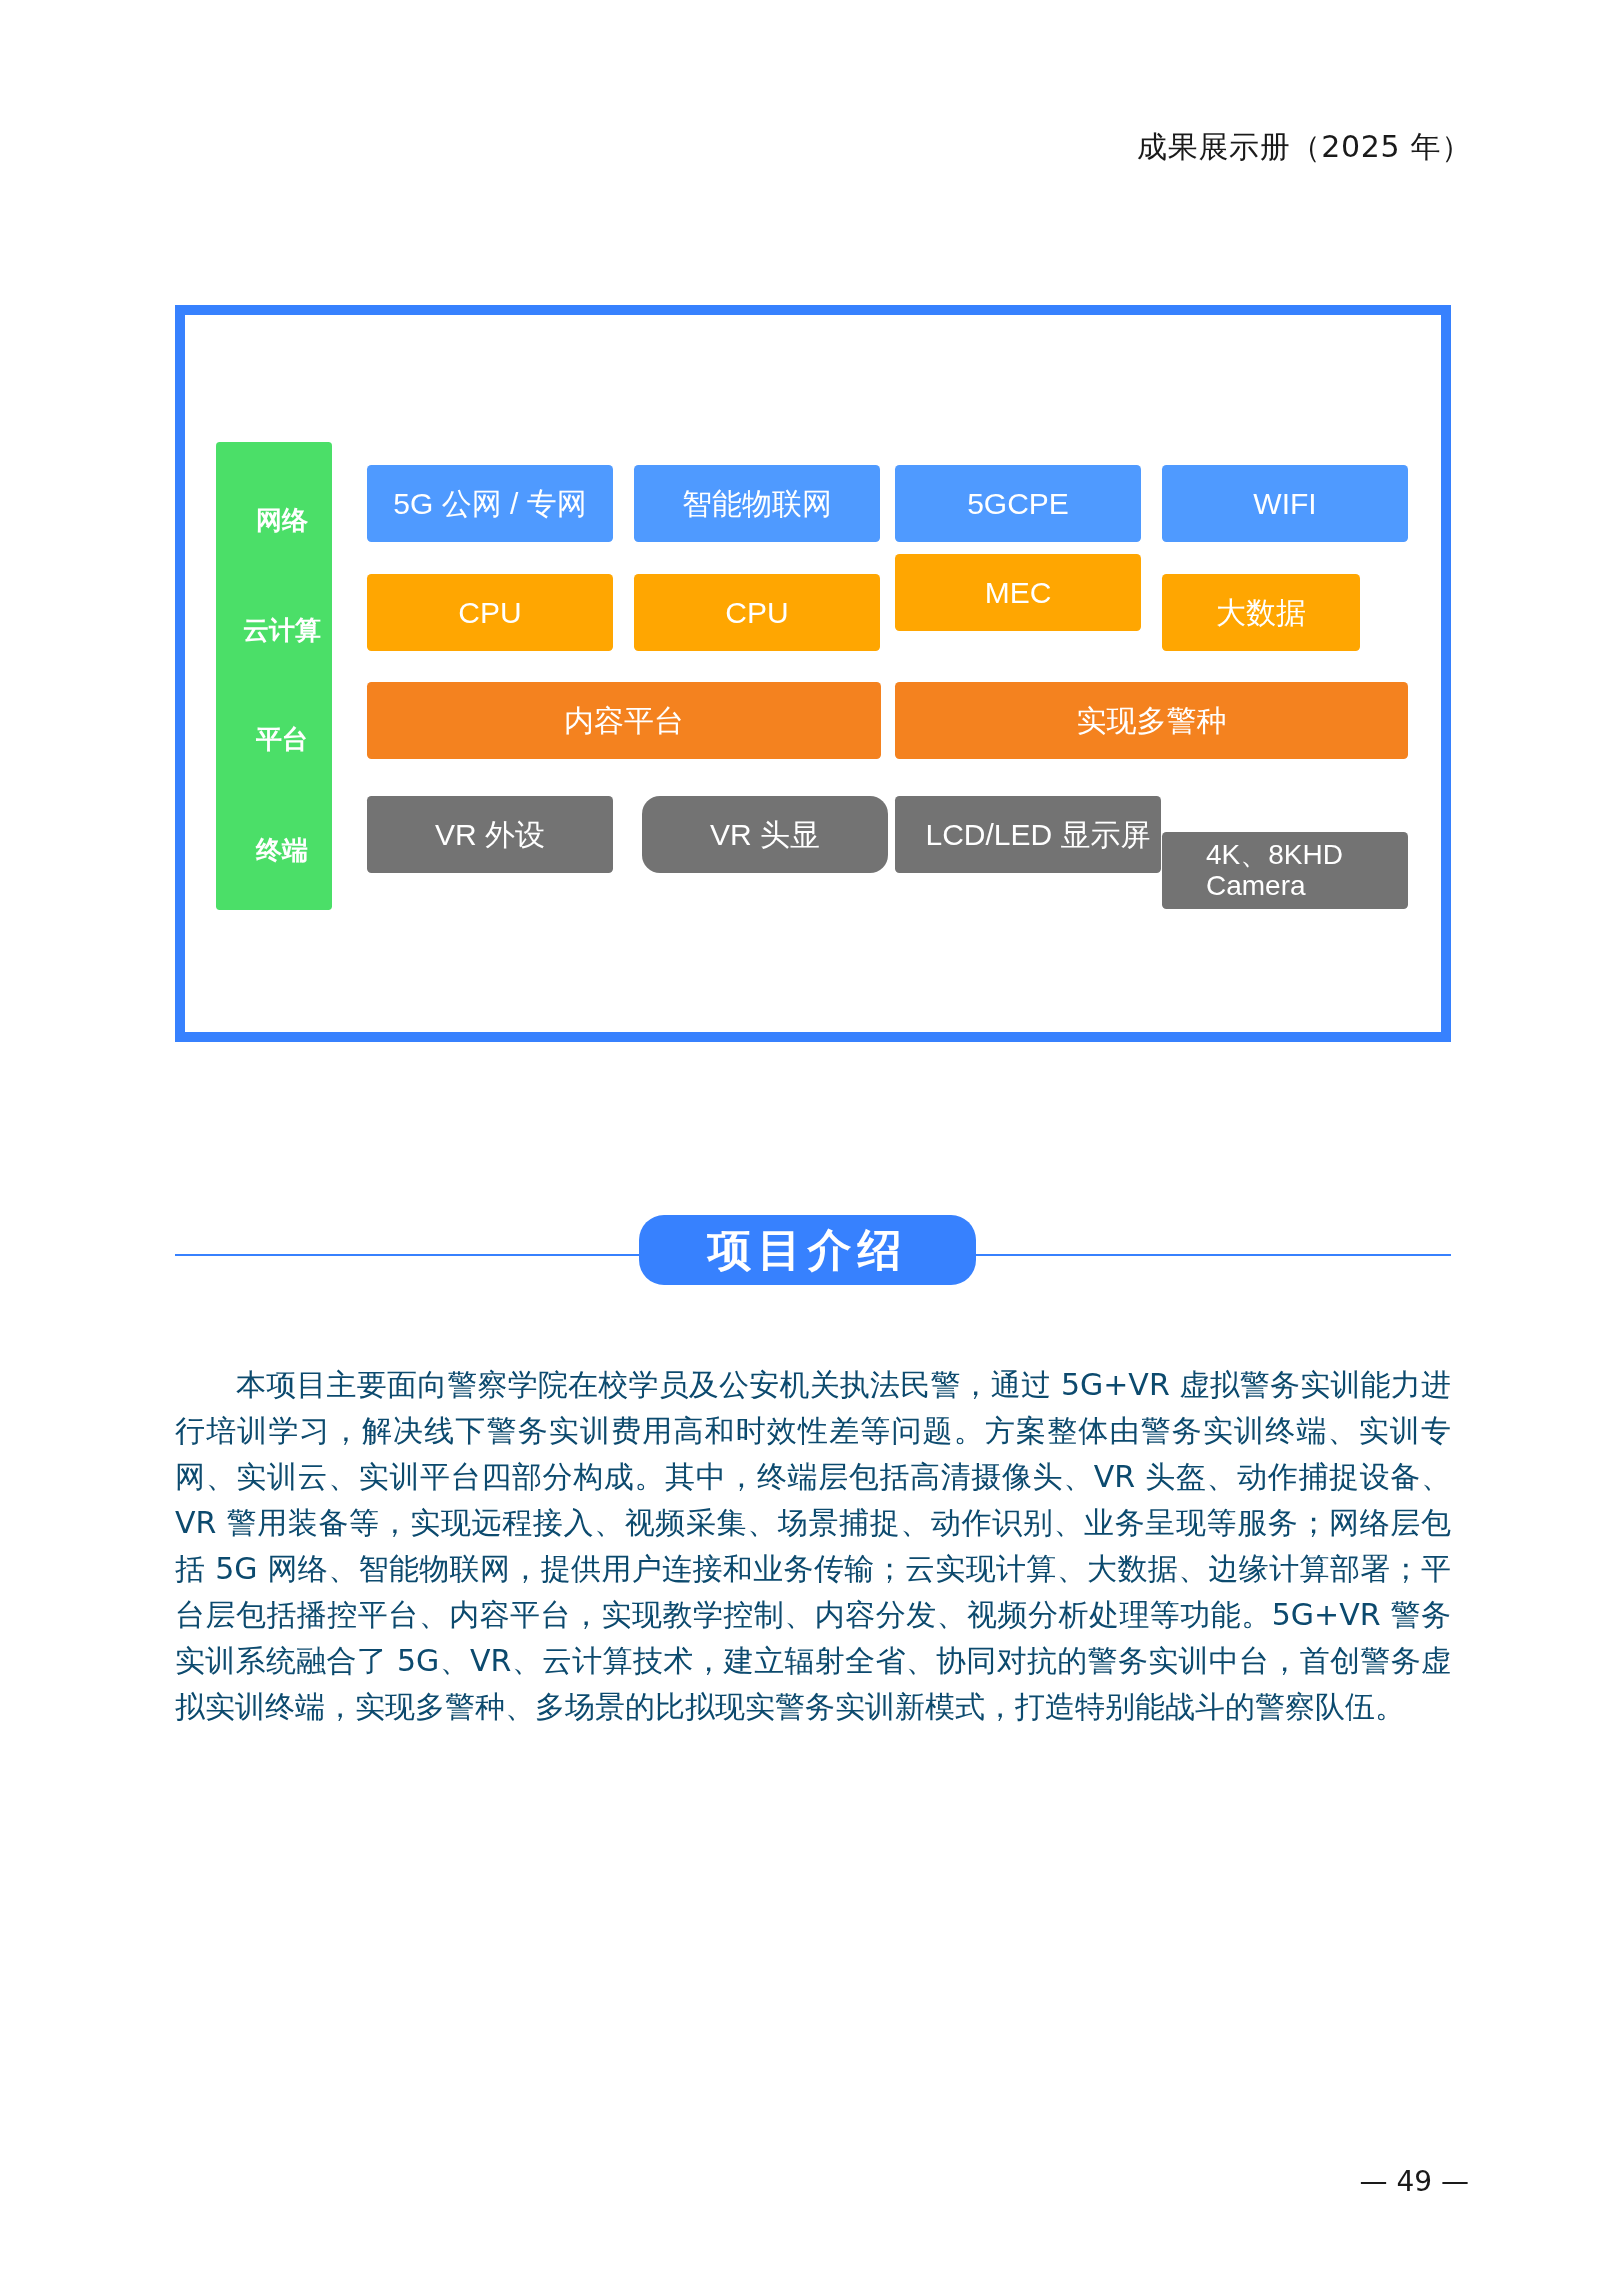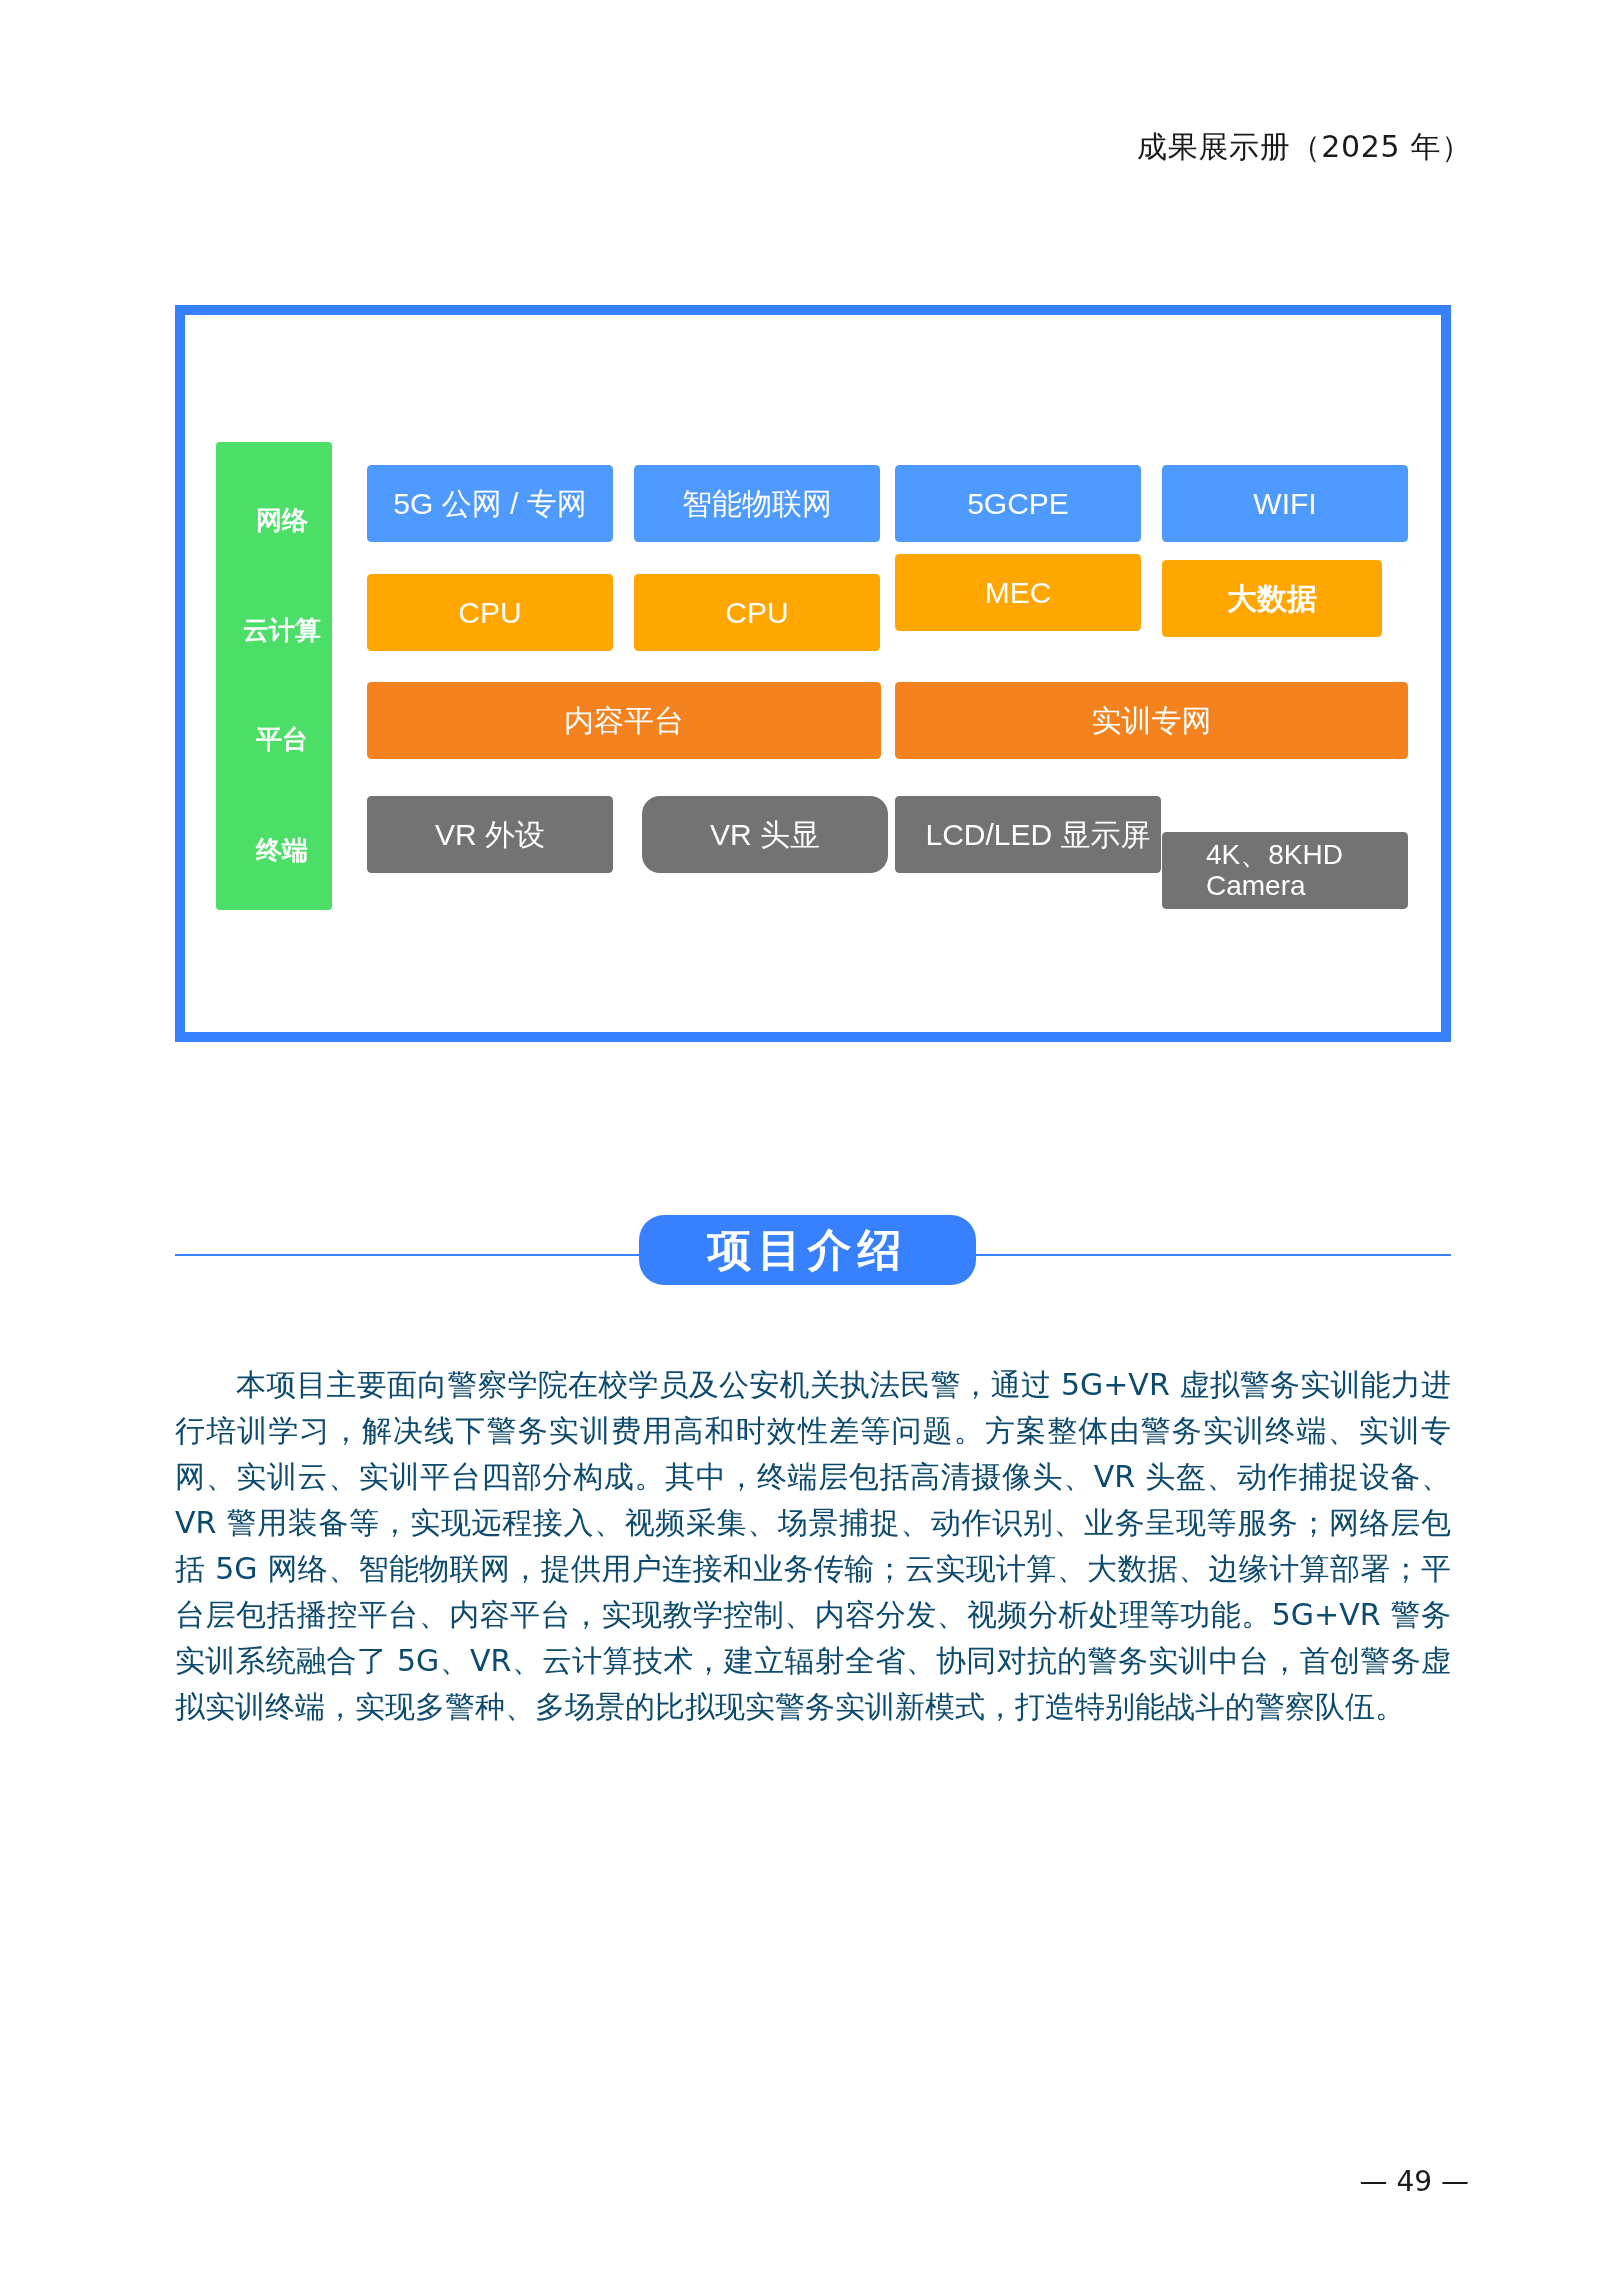--- a/index.html
+++ b/index.html
@@ -46,24 +46,24 @@
 <div class="side-label" style="top:833px;">终端</div>
 
 <div class="box c-net" style="left:367px;top:465px;width:246px;">5G 公网 / 专网</div>
 <div class="box c-net" style="left:634px;top:465px;width:246px;">智能物联网</div>
 <div class="box c-net" style="left:895px;top:465px;width:246px;">5GCPE</div>
 <div class="box c-net" style="left:1162px;top:465px;width:246px;">WIFI</div>
 
 <div class="box c-cloud" style="left:367px;top:574px;width:246px;">CPU</div>
 <div class="box c-cloud" style="left:634px;top:574px;width:246px;">CPU</div>
 <div class="box c-cloud" style="left:895px;top:554px;width:246px;">MEC</div>
-<div class="box c-cloud" style="left:1162px;top:560px;width:220px;font-weight:bold;">大数据</div>
+<div class="box c-cloud" style="left:1162px;top:574px;width:198px;">大数据</div>
 
 <div class="box c-plat" style="left:367px;top:682px;width:514px;">内容平台</div>
-<div class="box c-plat" style="left:895px;top:682px;width:513px;">实训专网</div>
+<div class="box c-plat" style="left:895px;top:682px;width:513px;">实现多警种</div>
 
 <div class="box c-term" style="left:367px;top:796px;width:246px;">VR 外设</div>
 <div class="box c-term" style="left:642px;top:796px;width:246px;border-radius:18px;">VR 头显</div>
 <div class="box c-term" style="left:895px;top:796px;width:246px;padding-left:20px;">LCD/LED 显示屏</div>
 <div class="box c-term two-line" style="left:1162px;top:796px;width:246px;padding:0 44px;box-sizing:border-box;margin-top:36px;">4K、8KHD Camera</div>
 
 <div class="section-line"></div>
 <div class="section-pill">项目介绍</div>
 
 <div class="body-text">本项目主要面向警察学院在校学员及公安机关执法民警，通过 5G+VR 虚拟警务实训能力进行培训学习，解决线下警务实训费用高和时效性差等问题。方案整体由警务实训终端、实训专网、实训云、实训平台四部分构成。其中，终端层包括高清摄像头、VR 头盔、动作捕捉设备、VR 警用装备等，实现远程接入、视频采集、场景捕捉、动作识别、业务呈现等服务；网络层包括 5G 网络、智能物联网，提供用户连接和业务传输；云实现计算、大数据、边缘计算部署；平台层包括播控平台、内容平台，实现教学控制、内容分发、视频分析处理等功能。5G+VR 警务实训系统融合了 5G、VR、云计算技术，建立辐射全省、协同对抗的警务实训中台，首创警务虚拟实训终端，实现多警种、多场景的比拟现实警务实训新模式，打造特别能战斗的警察队伍。</div>

